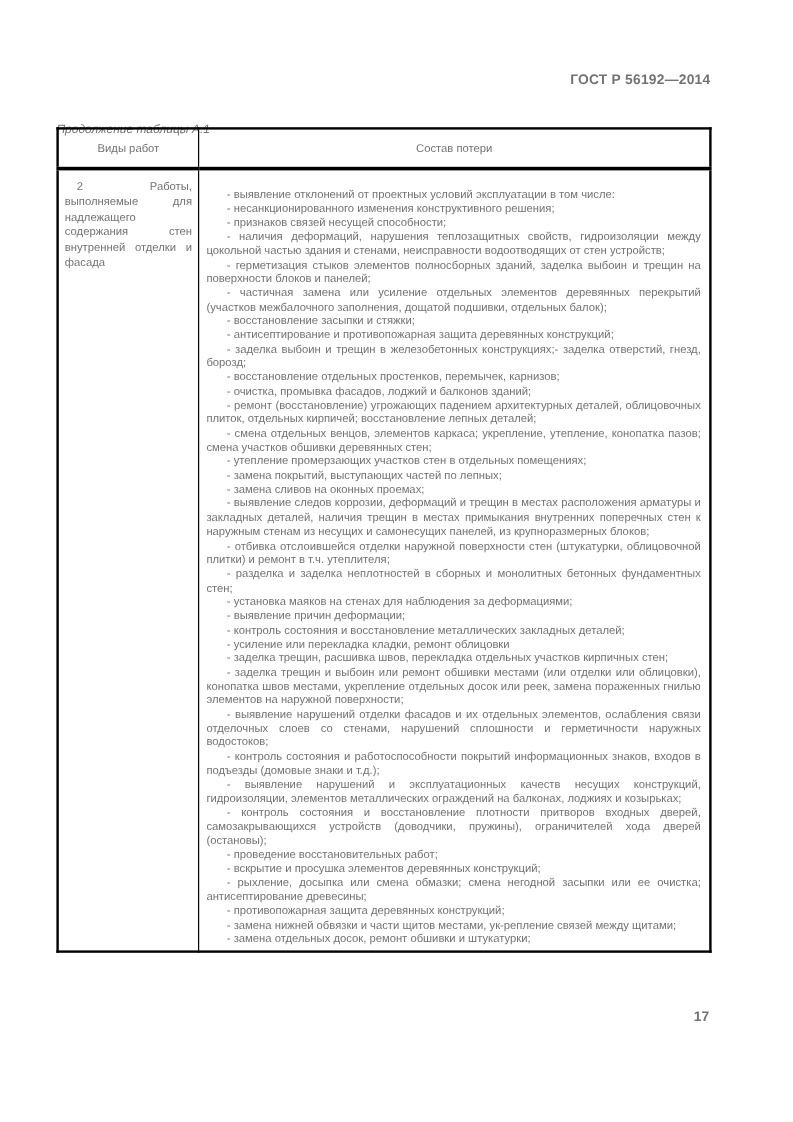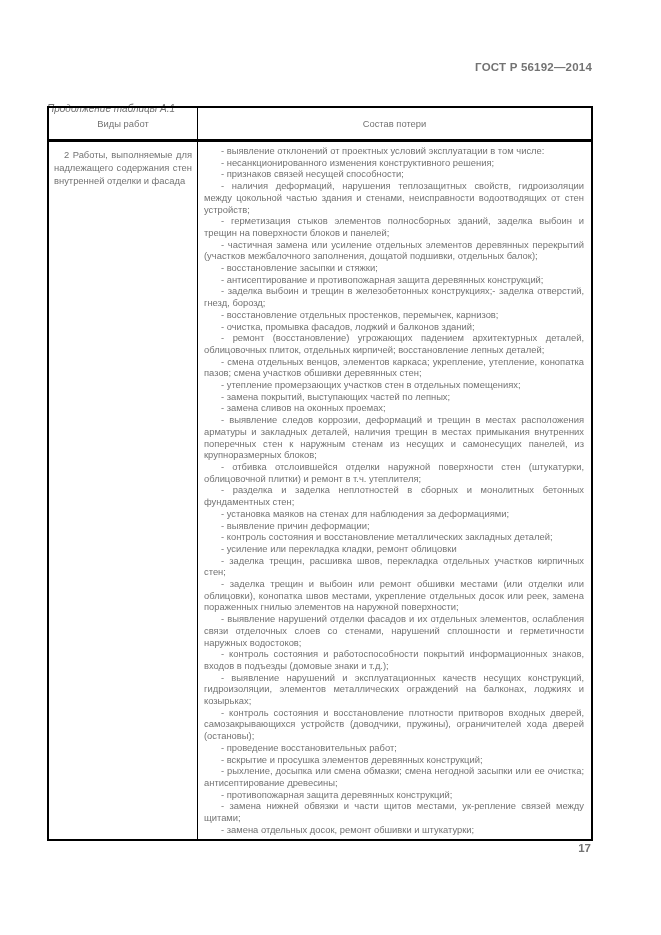--- a/index.html
+++ b/index.html
@@ -42,39 +42,39 @@
     border-collapse: collapse;
     table-layout: fixed;
     border: 2px solid #000;
   }
   table.doc-table th {
     border: 1px solid #000;
     border-bottom: 3px solid #000;
     font-weight: normal;
     font-size: 9.4px;
     vertical-align: middle;
-    padding: 10px 18px;
+    padding: 10px 2px;
     margin-left: 27px;
   }
   table.doc-table td {
     border: 1px solid #000;
     vertical-align: top;
   }
   th.col-type, td.works-type {
     width: 112px;
   }
   td.works-type {
     padding: 7px 5px 7px 5px;
     font-size: 9.4px;
     line-height: 12.8px;
     text-align: justify;
     text-indent: 10px;
   }
   td.works-list {
-    padding: 3px 7px 4px 6px;
+    padding: 14px 7px 4px 6px;
   }
   .work-item {
     margin: 0;
     font-size: 9.4px;
     line-height: 11.7px;
     text-align: justify;
     text-indent: 17px;
   }
   .page-number {
     position: absolute;

